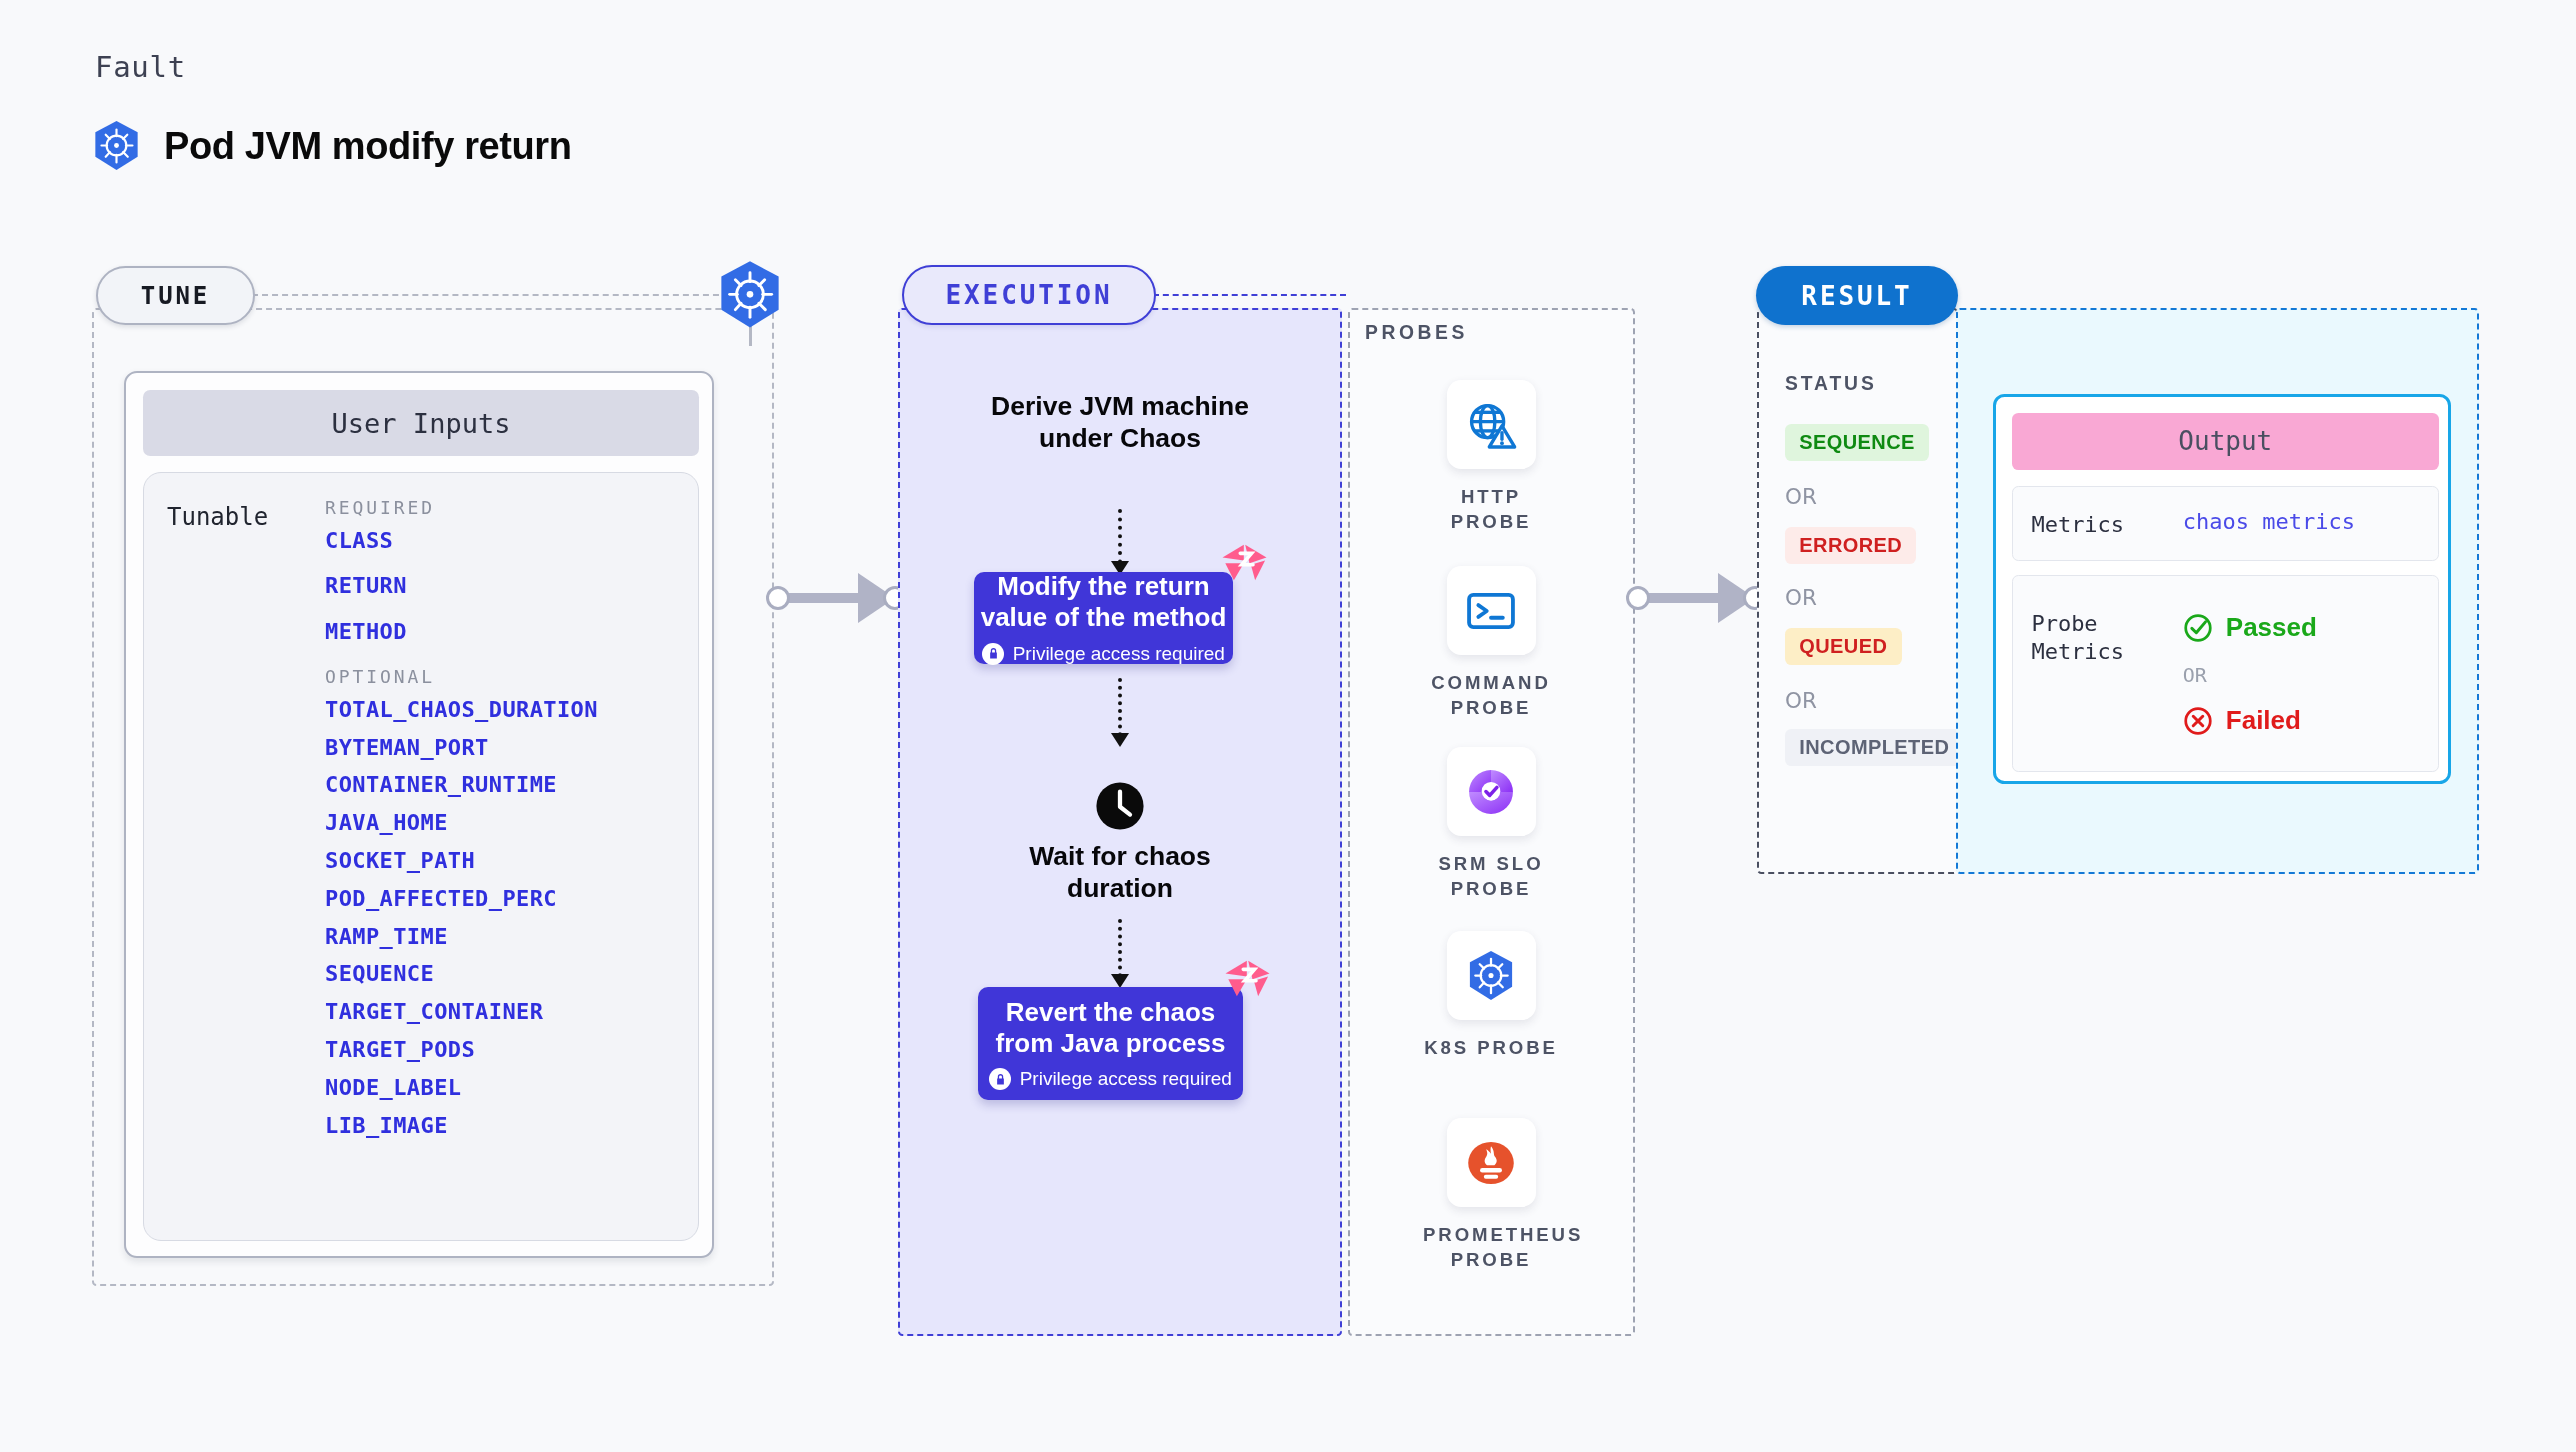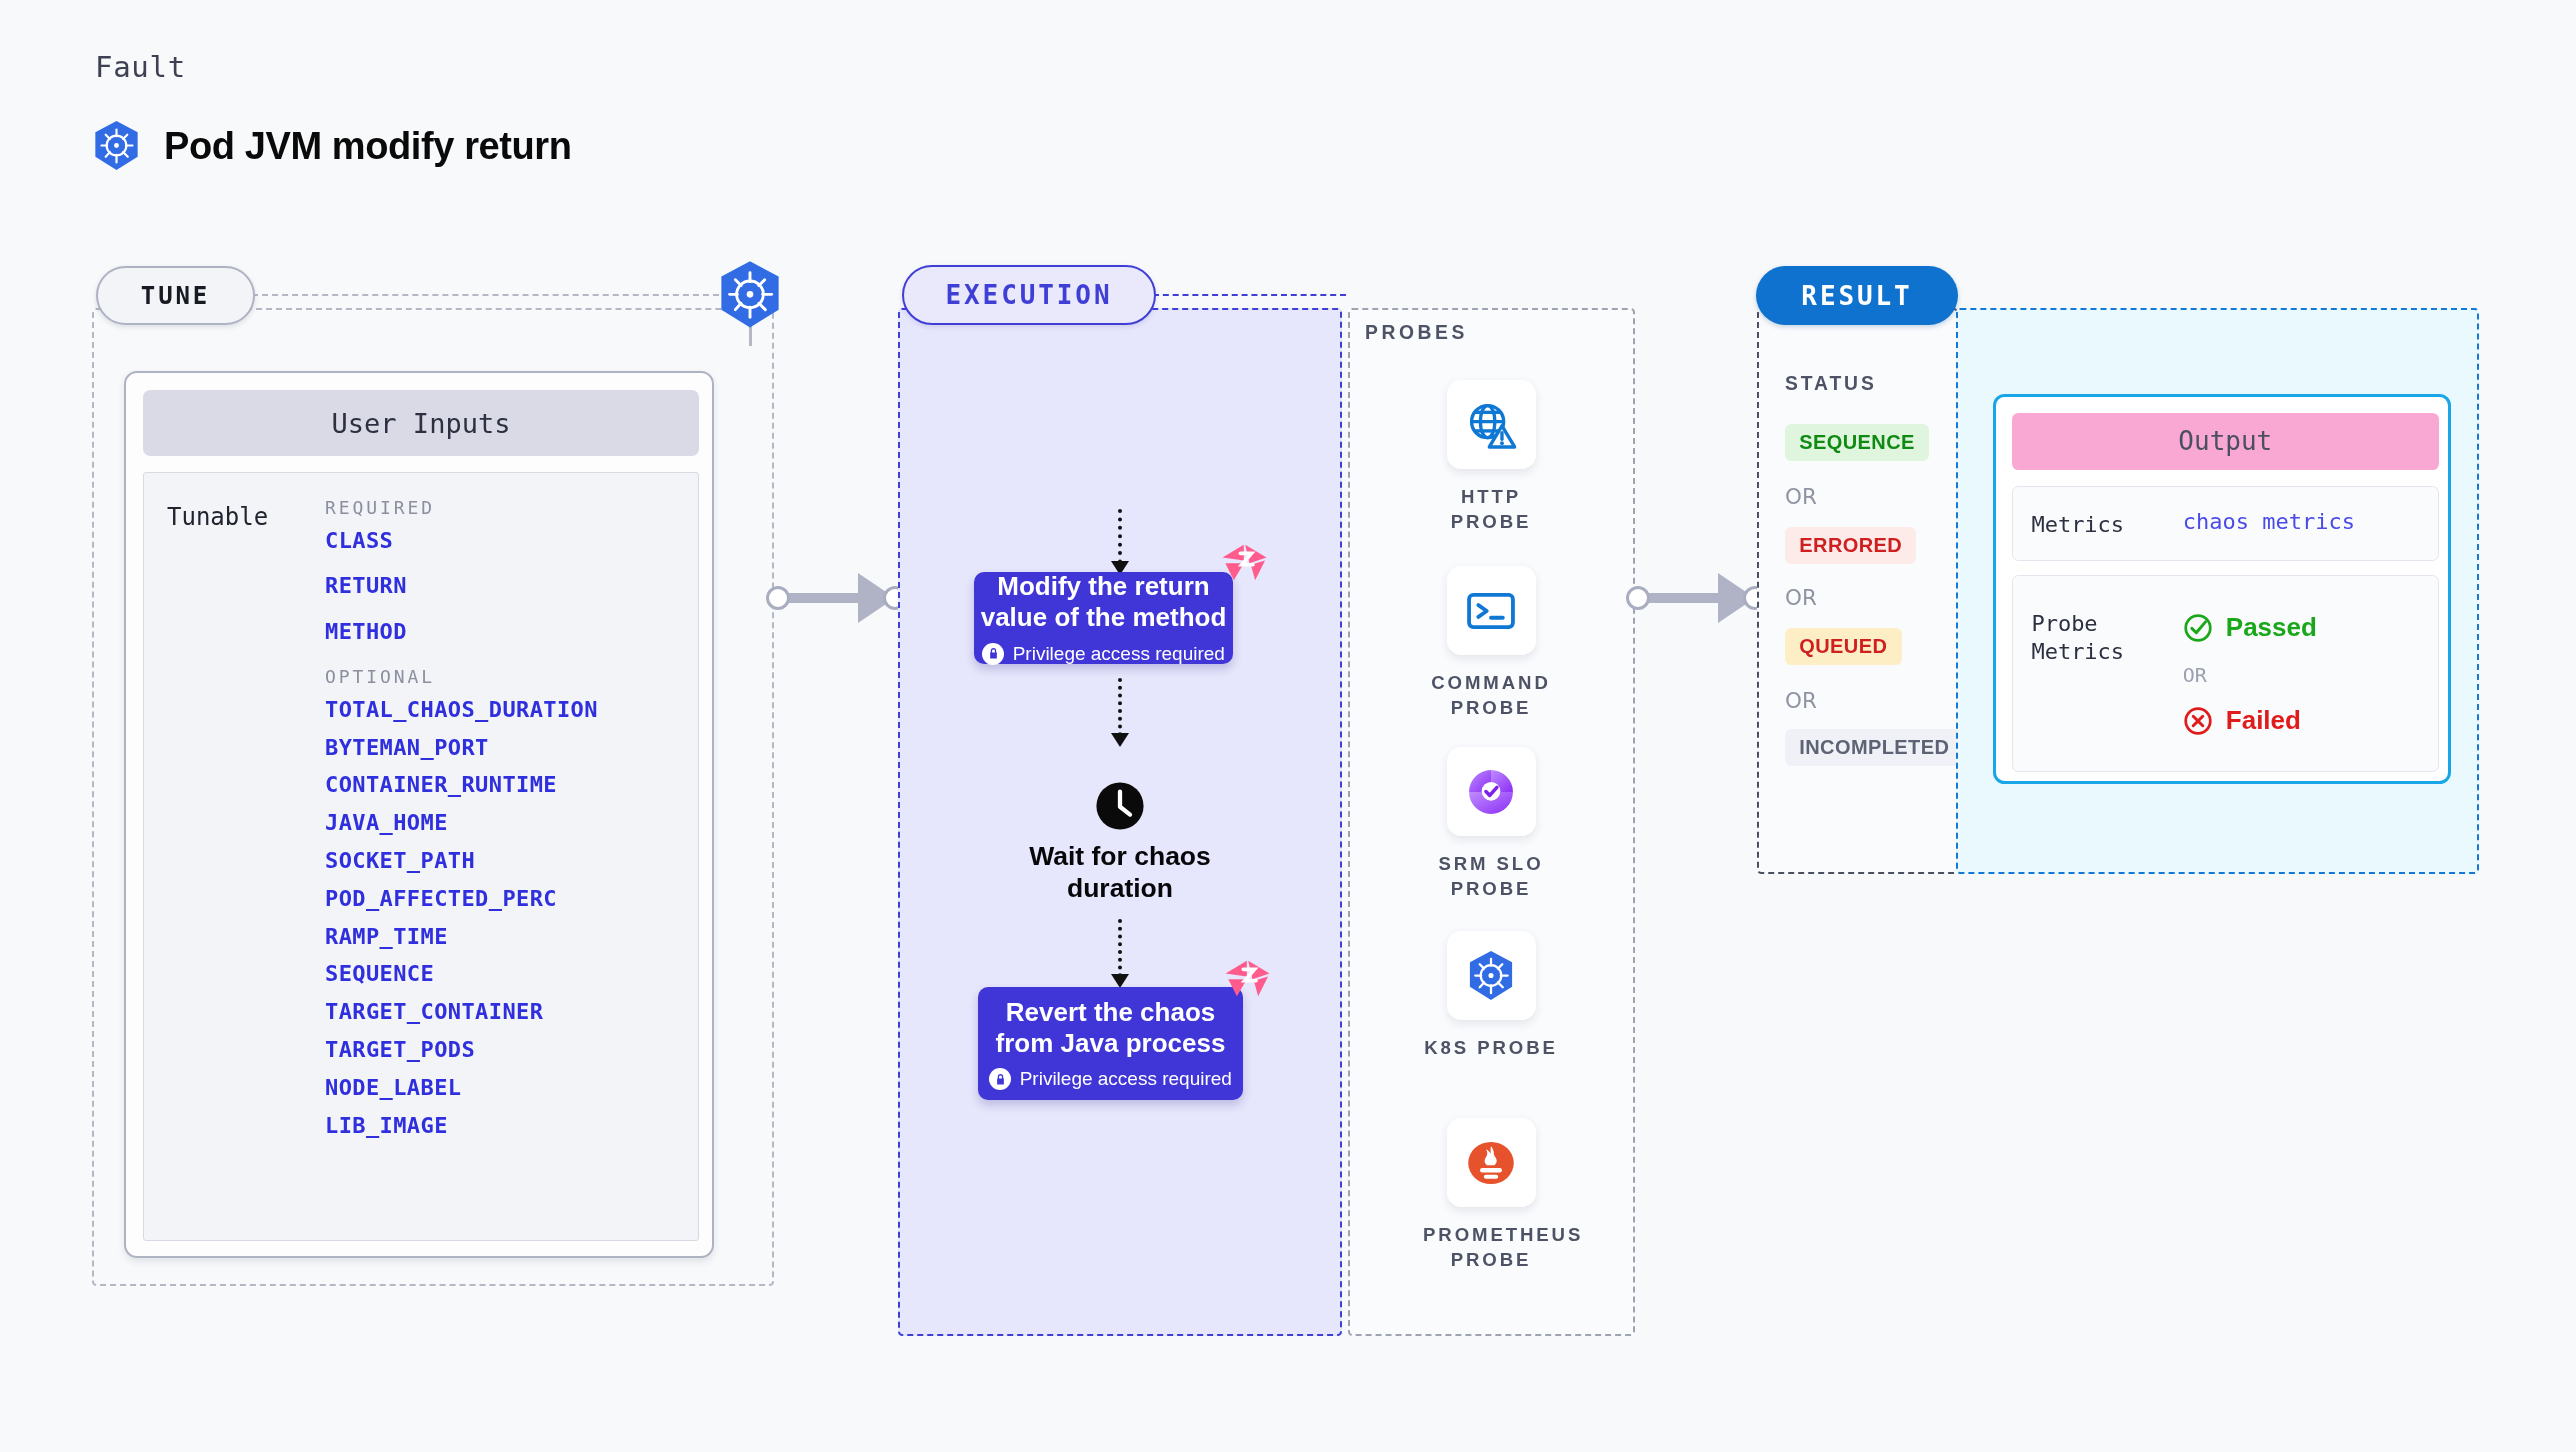--- a/index.html
+++ b/index.html
@@ -51,21 +51,21 @@
     box-shadow: 0 3.6px 7.2px rgba(30,35,60,.10);
   }
   .user-inputs-hdr {
     position: absolute; left: 17px; top: 17px; width: 556px; height: 66px;
     background: #d9dae6; border-radius: 7.2px;
     display: flex; align-items: center; justify-content: center;
     font-family: "DejaVu Sans Mono", monospace; font-size: 27px; color: #2c3040;
   }
   .tunable-box {
     position: absolute; left: 17px; top: 99px; width: 556px; height: 769px;
-    background: #f3f4f8; border: 1.4px solid #d7dae3; border-radius: 3px;
+    background: #f3f4f8; border: 1.4px solid #d7dae3; border-radius: 18px;
   }
   .tunable-label {
     position: absolute; left: 23px; top: 30px;
     font-family: "DejaVu Sans Mono", monospace; font-size: 24px; color: #20242f;
   }
   .param-col { position: absolute; left: 181px; top: 24px; width: 358px; }
   .param-section {
     font-family: "DejaVu Sans Mono", monospace; font-size: 18px; color: #8b909e;
     letter-spacing: 2.9px; margin-bottom: 11.5px;
   }
@@ -299,20 +299,24 @@
     <div class="bar" style="width:93px;"></div>
     <div class="tri" style="left:93px;"></div>
     <div class="dot" style="left:0.7px;"></div>
     <div class="dot" style="left:118px;"></div>
   </div>
 
   <div class="stage-body" id="exec-body"></div>
   <div class="exec-dash-line"></div>
   <div class="pill" id="exec-pill">EXECUTION</div>
 
+  <div class="flow-text" style="left:955px; top:390px; width:330px;">
+    <div>Derive JVM machine</div>
+    <div>under Chaos</div>
+  </div>
 
   <div class="flow-arrow" style="left:1118px; top:509px; height:63px;">
     <div class="shaft"></div>
       <div class="head"></div>
   </div>
 
   <div class="action-card" style="left:974px; top:572px; width:259px; height:92px;">
     <div class="action-title">
       <div>Modify the return</div>
       <div>value of the method</div>

